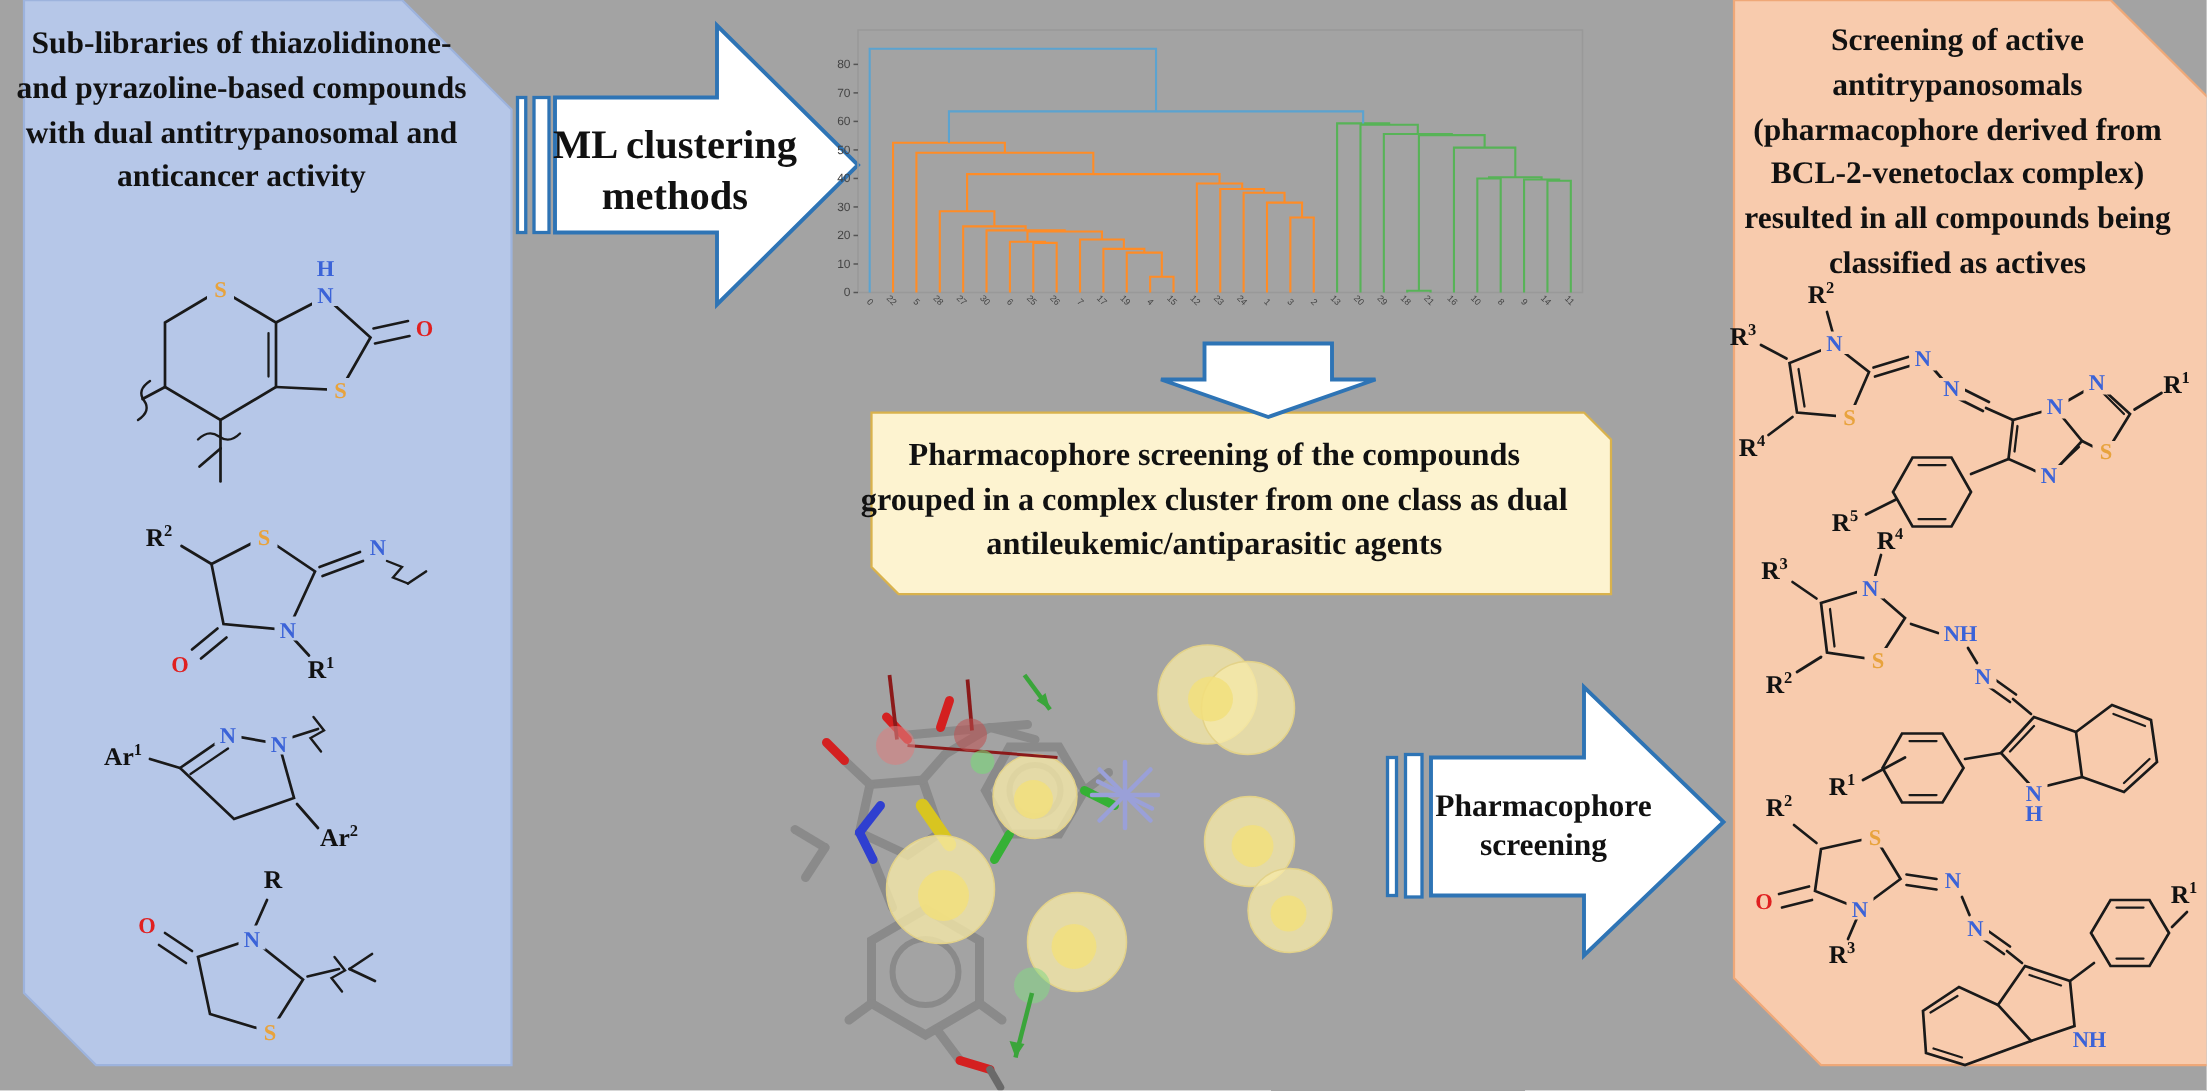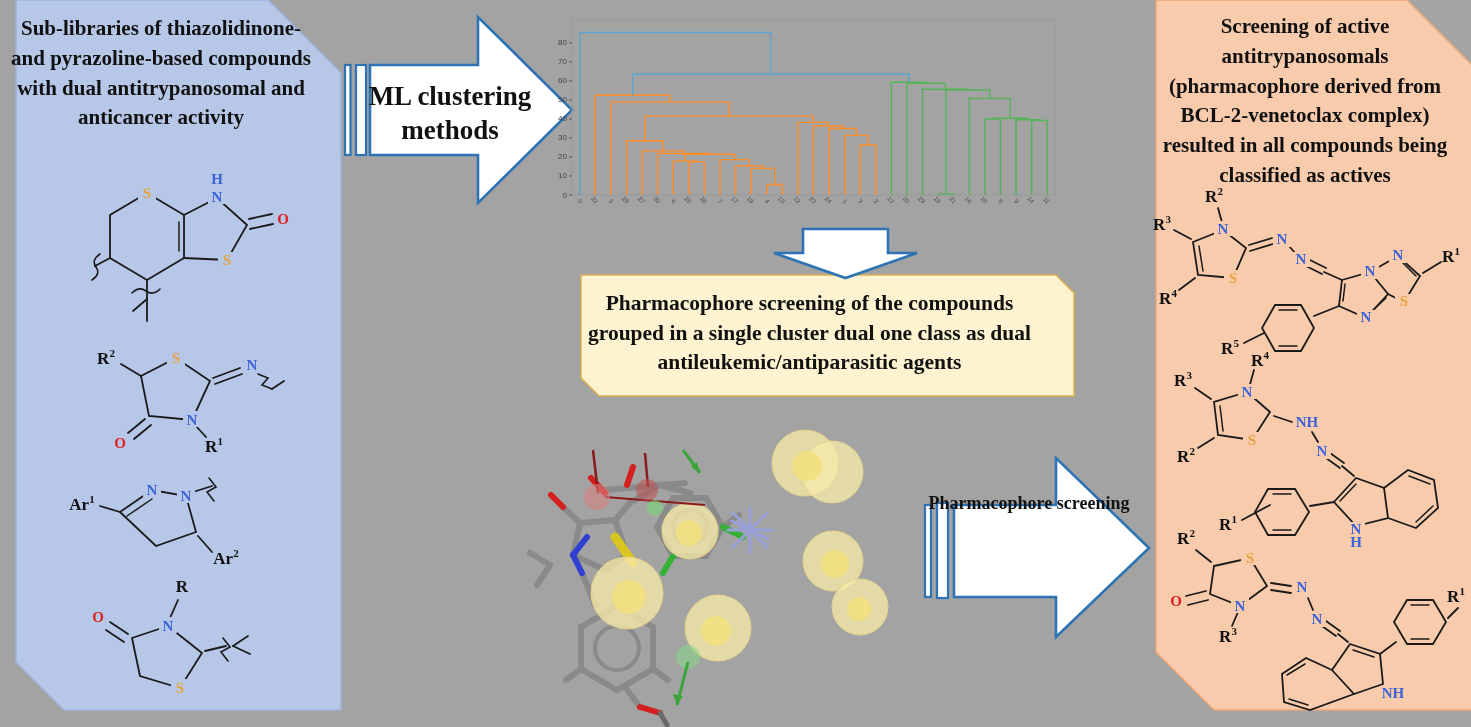--- a/index.html
+++ b/index.html
@@ -16,21 +16,21 @@
   .sq{stroke:var(--bond);stroke-width:1.6;fill:none;stroke-linecap:round;}
   text.at{font:bold 15px "Liberation Serif",serif;text-anchor:middle;}
   text.lbl{font:bold 17px "Liberation Serif",serif;fill:#111;text-anchor:middle;}
   .atomN{fill:var(--atom_n);} .atomS{fill:var(--atom_s);} .atomO{fill:var(--atom_o);}
   .bgL{fill:var(--left_bg);} .bgR{fill:var(--right_bg);}
   .title{position:absolute;font-weight:bold;color:#111;text-align:center;}
   #left-title{left:4px;top:14px;width:314px;font-size:21px;line-height:1.42;}
   #right-title{left:1148px;top:12px;width:314px;font-size:21px;line-height:1.42;}
   #ybox-text{left:573px;top:289px;width:473px;font-size:21.5px;line-height:1.38;}
   #ml-arrow-text{left:356px;top:80px;width:188px;font-size:27px;line-height:1.25;}
-  #ph-arrow-text{left:928px;top:492px;width:202px;font-size:18px;line-height:1.25;}
+  #ph-arrow-text{left:928px;top:524px;width:202px;font-size:21px;line-height:1.25;}
   .tick{font:8px "Liberation Sans","DejaVu Sans",sans-serif;fill:#444;}
   .leaf{font:6px "Liberation Sans","DejaVu Sans",sans-serif;fill:#444;}
 </style>
 </head>
 <body>
 
 <div id="stage">
 
   <svg width="1471" height="727" viewBox="0 0 1471 727">
     <polygon class="panelL" points="0,0 252,0 325,73 325,710 48,710 0,662"></polygon>
@@ -43,21 +43,21 @@
 
     <polygon class="arrow" points="787,229 872,229 872,253 901,253 829.5,278 758,253 787,253"></polygon>
 
     <rect class="bar" x="909" y="505" width="6" height="92"></rect>
     <rect class="bar" x="921" y="503" width="11" height="95"></rect>
     <polygon class="arrow" points="938,505 1040,505 1040,458 1133,548 1040,637 1040,597 938,597"></polygon>
   </svg>
 
   <div class="title" id="left-title">Sub-libraries of thiazolidinone- and pyrazoline-based compounds with dual antitrypanosomal and anticancer activity</div>
   <div class="title" id="ml-arrow-text">ML clustering methods</div>
-  <div class="title" id="ybox-text">Pharmacophore screening of the compounds grouped in a single cluster dual one class as dual antileukemic/antiparasitic agents</div>
+  <div class="title" id="ybox-text">Pharmacophore screening of the compounds grouped in a complex cluster from one class as dual antileukemic/antiparasitic agents</div>
   <div class="title" id="ph-arrow-text">Pharmacophore screening</div>
   <div class="title" id="right-title">Screening of active antitrypanosomals (pharmacophore derived from BCL-2-venetoclax complex) resulted in all compounds being classified as actives</div>
 
   <svg id="dendro-svg" style="left:550px;top:6px" width="515" height="232" viewBox="0 0 515 232">
       <rect x="22" y="14" width="483" height="175" fill="none" stroke="#999" stroke-width="1"></rect>
       <line x1="19" y1="189" x2="22" y2="189" stroke="#555" stroke-width="1"></line>
       <text x="17" y="191.5" text-anchor="end" class="tick">0</text>
       <line x1="19" y1="169.98901098901098" x2="22" y2="169.98901098901098" stroke="#555" stroke-width="1"></line>
       <text x="17" y="172.48901098901098" text-anchor="end" class="tick">10</text>
       <line x1="19" y1="150.97802197802199" x2="22" y2="150.97802197802199" stroke="#555" stroke-width="1"></line>

